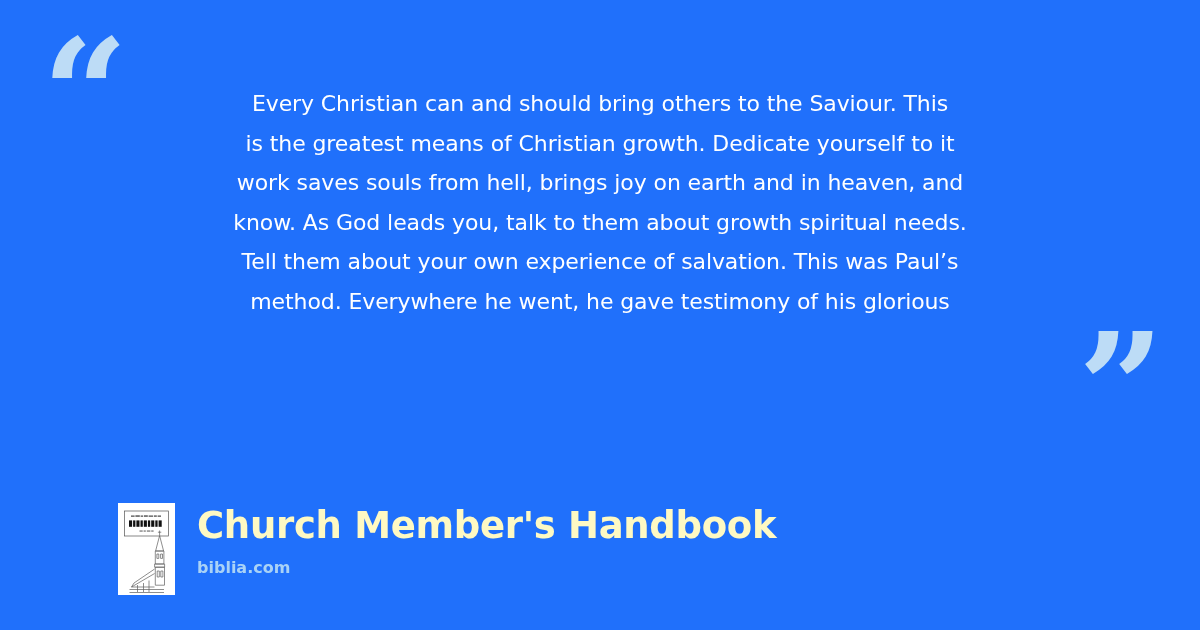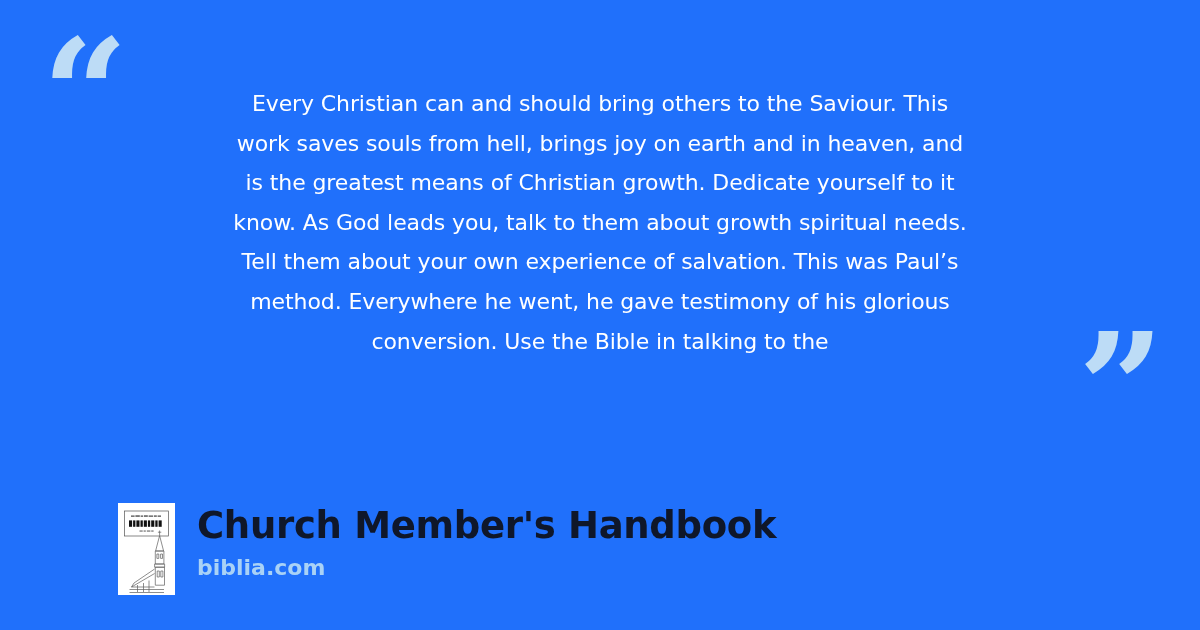--- a/index.html
+++ b/index.html
@@ -75,52 +75,51 @@
   }
   .cover svg { display:block; width:57px; height:92px; }
 
   .footer-text {
     margin-left:22px;
     padding-top:1px;
     display:flex;
     flex-direction:column;
   }
   .book-title {
-    color:#0f172a;
+    color:#fef9c3;
     font-size:37px;
     font-weight:700;
     line-height:44px;
     letter-spacing:-0.3px;
     white-space:nowrap;
   }
   .site-name {
     color:#a9d2f6;
-    font-size:22px;
+    font-size:16px;
     font-weight:700;
     line-height:26px;
     margin-top:7px;
     letter-spacing:0px;
     white-space:nowrap;
   }
 </style>
 </head>
 <body>
 
 <div class="card">
 
   <div class="quote-mark quote-open">“</div>
 
   <div class="quote-block">
     <div class="quote-line">Every Christian can and should bring others to the Saviour. This</div>
+    <div class="quote-line">is the greatest means of Christian growth. Dedicate yourself to it</div>
     <div class="quote-line">work saves souls from hell, brings joy on earth and in heaven, and</div>
-    <div class="quote-line">is the greatest means of Christian growth. Dedicate yourself to it</div>
     <div class="quote-line">know. As God leads you, talk to them about growth spiritual needs.</div>
     <div class="quote-line">Tell them about your own experience of salvation. This was Paul’s</div>
     <div class="quote-line">method. Everywhere he went, he gave testimony of his glorious</div>
-    <div class="quote-line">conversion. Use the Bible in talking to the</div>
   </div>
 
   <div class="quote-mark quote-close">”</div>
 
   <div class="footer">
 
     <div class="cover">
       <svg viewBox="0 0 57 92" xmlns="http://www.w3.org/2000/svg">
         <rect x="0" y="0" width="57" height="92" fill="#ffffff"></rect>
 

